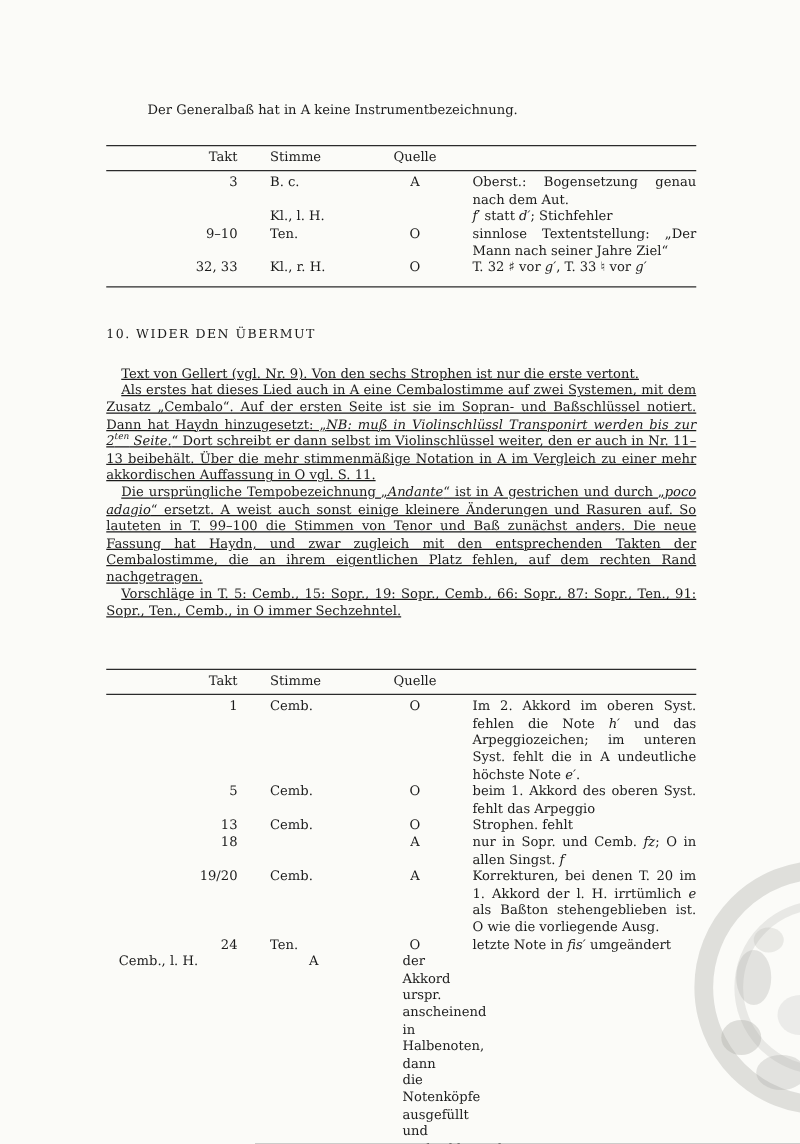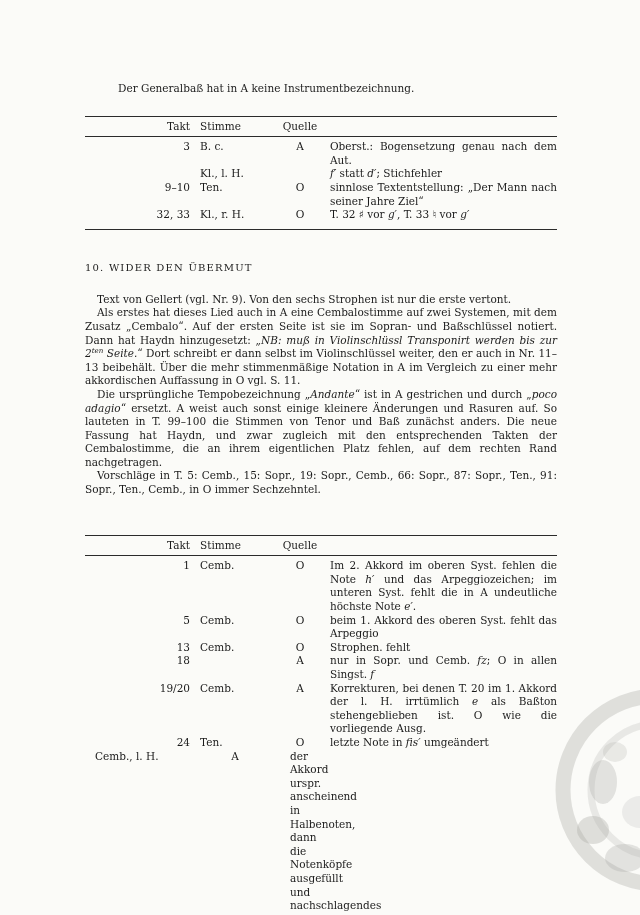--- a/index.html
+++ b/index.html
@@ -9,29 +9,29 @@
     margin:0 auto;
     background:#fbfbf8;
     color:#1b1b1b;
     font-family:"DejaVu Serif","Liberation Serif",serif;
     overflow:hidden;
   }
   .content{position:absolute;left:85px;top:0;width:472px;}
   .intro{margin-top:82px;padding-left:33px;font-size:10.5px;line-height:13.6px;}
   .ctable{margin-top:20px;font-size:10.5px;line-height:13.6px;}
   .rule{border-top:1px solid #2b2b2b;height:0;}
-  .thead,.trow{display:grid;grid-template-columns:105px 90px 40px 1fr;}
+  .thead,.trow{display:grid;grid-template-columns:105px 90px 40px 1fr;gap:16px;}
   .thead{padding:3px 0;}
   .h-takt,.c-takt{text-align:right;}
   .h-stimme,.c-stimme{padding-left:10px;}
   .h-quelle,.c-quelle{text-align:center;}
   .c-comment{padding-left:10px;text-align:justify;}
   .tbody{padding:3px 0 7px;}
   .heading{margin-top:32px;text-align:left;font-size:10px;letter-spacing:1.2px;white-space:nowrap;}
-  .paras{margin-top:20px;font-size:10.5px;line-height:13.6px;text-align:justify;}
+  .paras{margin-top:20px;font-size:10.5px;line-height:13.6px;text-align:justify;text-decoration:underline;}
   .paras p{margin:0;text-indent:12px;}
   sup{font-size:.68em;vertical-align:super;line-height:0;}
   .stamp{position:absolute;left:545px;top:662px;pointer-events:none;}
 </style>
 </head>
 <body>
 
 <div class="page">
   <div class="content">
 

